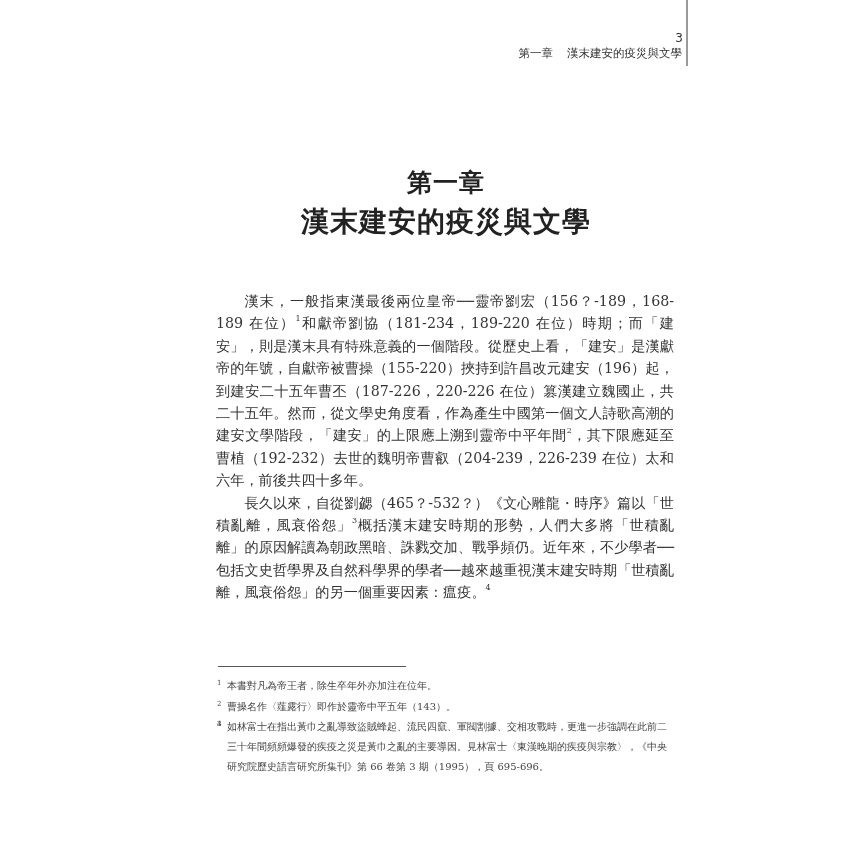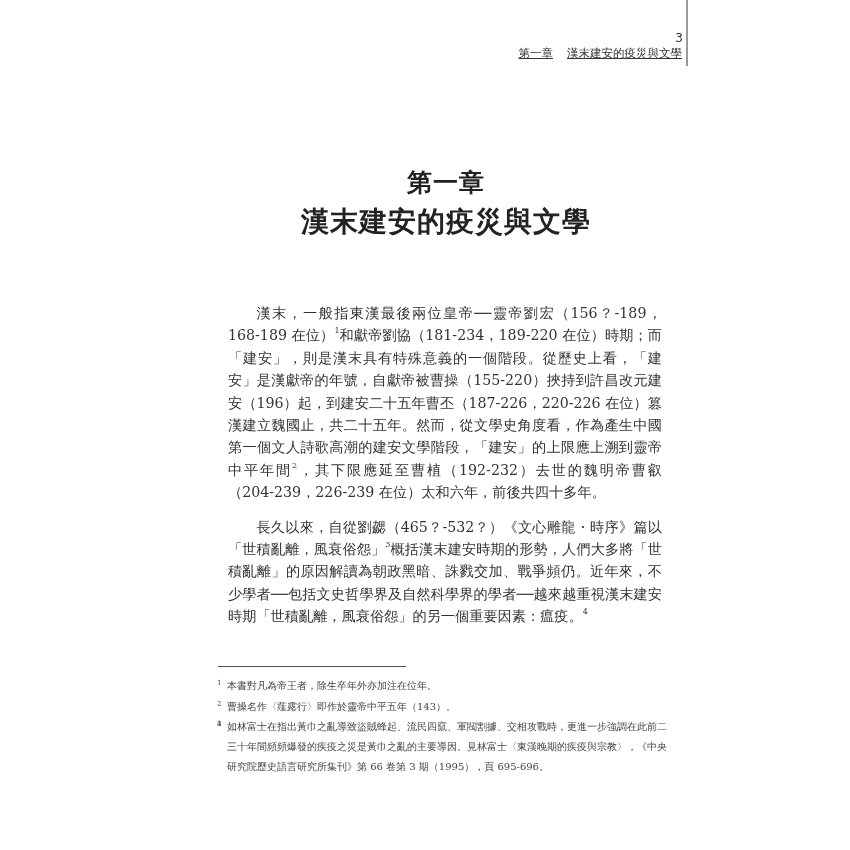--- a/index.html
+++ b/index.html
@@ -34,21 +34,20 @@
     }
     .running-header {
       position: absolute;
       right: 168px;
       top: 46px;
       font-family: "DejaVu Sans", "Liberation Sans", sans-serif;
       font-size: 11.5px;
       color: #333;
       white-space: nowrap;
       line-height: 14px;
-      text-decoration: underline;
     }
     .running-header .gap { display: inline-block; width: 14px; }
     .chapter-num {
       position: absolute;
       left: 0;
       width: 892px;
       top: 168px;
       text-align: center;
       font-family: "DejaVu Serif", "Liberation Serif", serif;
       font-weight: bold;
@@ -74,21 +73,21 @@
       position: absolute;
       left: 216px;
       top: 290px;
       width: 458px;
       font-size: 14.2px;
       line-height: 22.4px;
       color: #333;
       text-align: justify;
     }
     .body-text p {
-      margin: 12px;
+      margin: 0;
       text-indent: 2em;
     }
     .body-text sup {
       font-size: 8px;
       line-height: 0;
       vertical-align: 7px;
     }
     .fn-sep {
       position: absolute;
       left: 218px;

